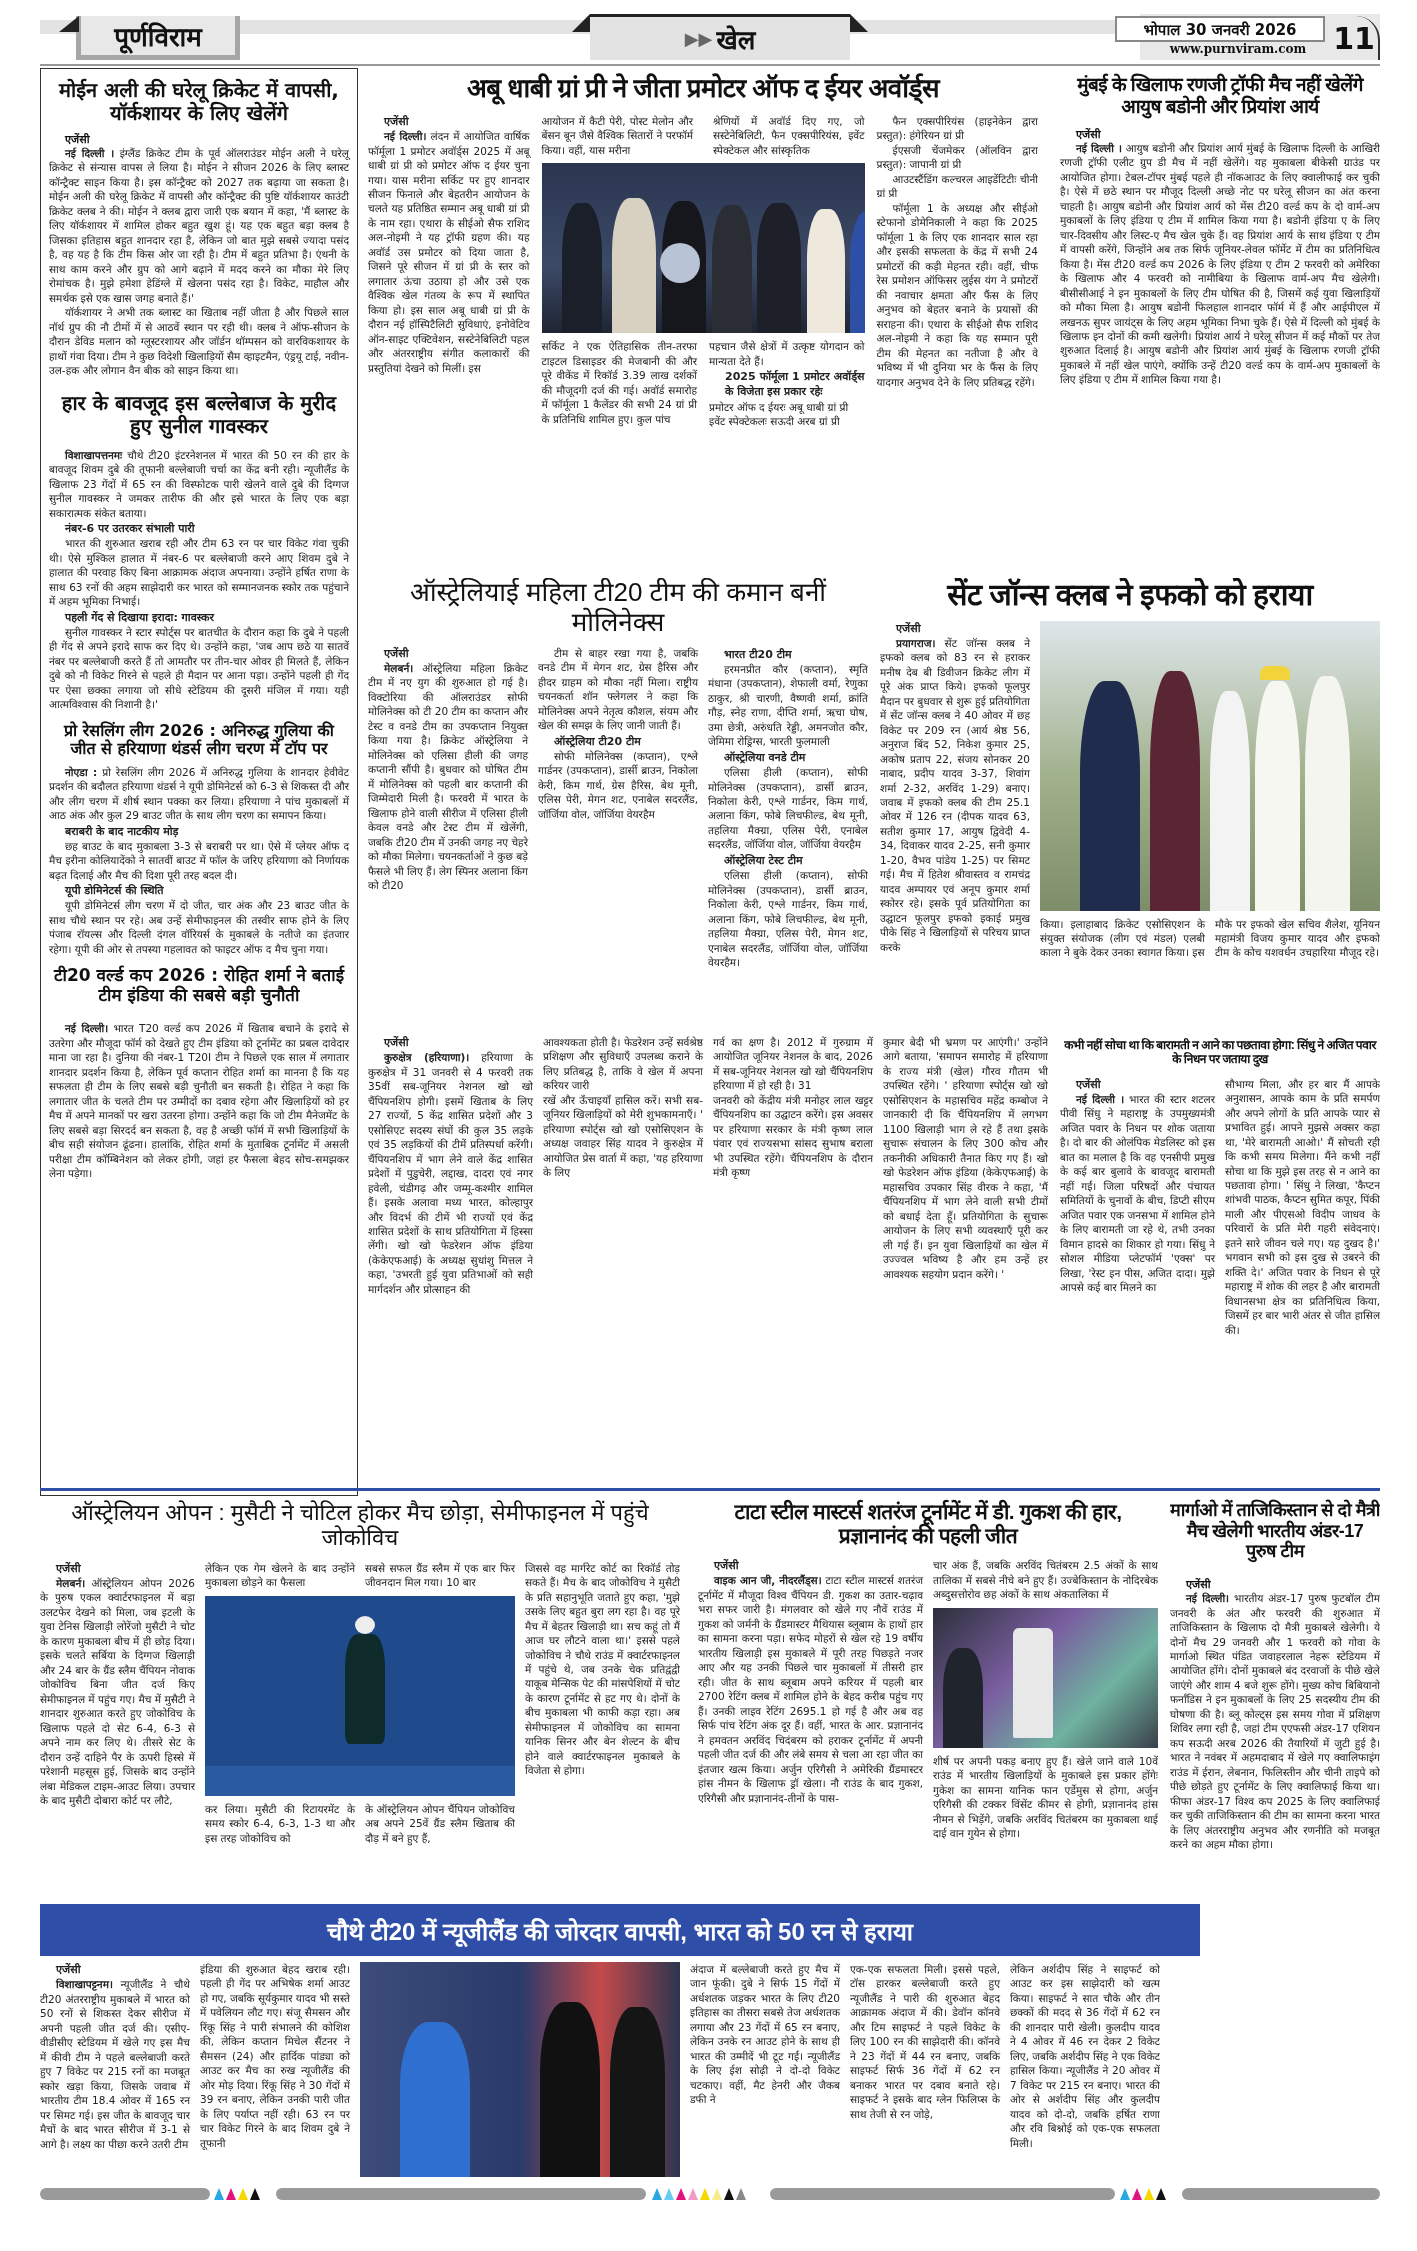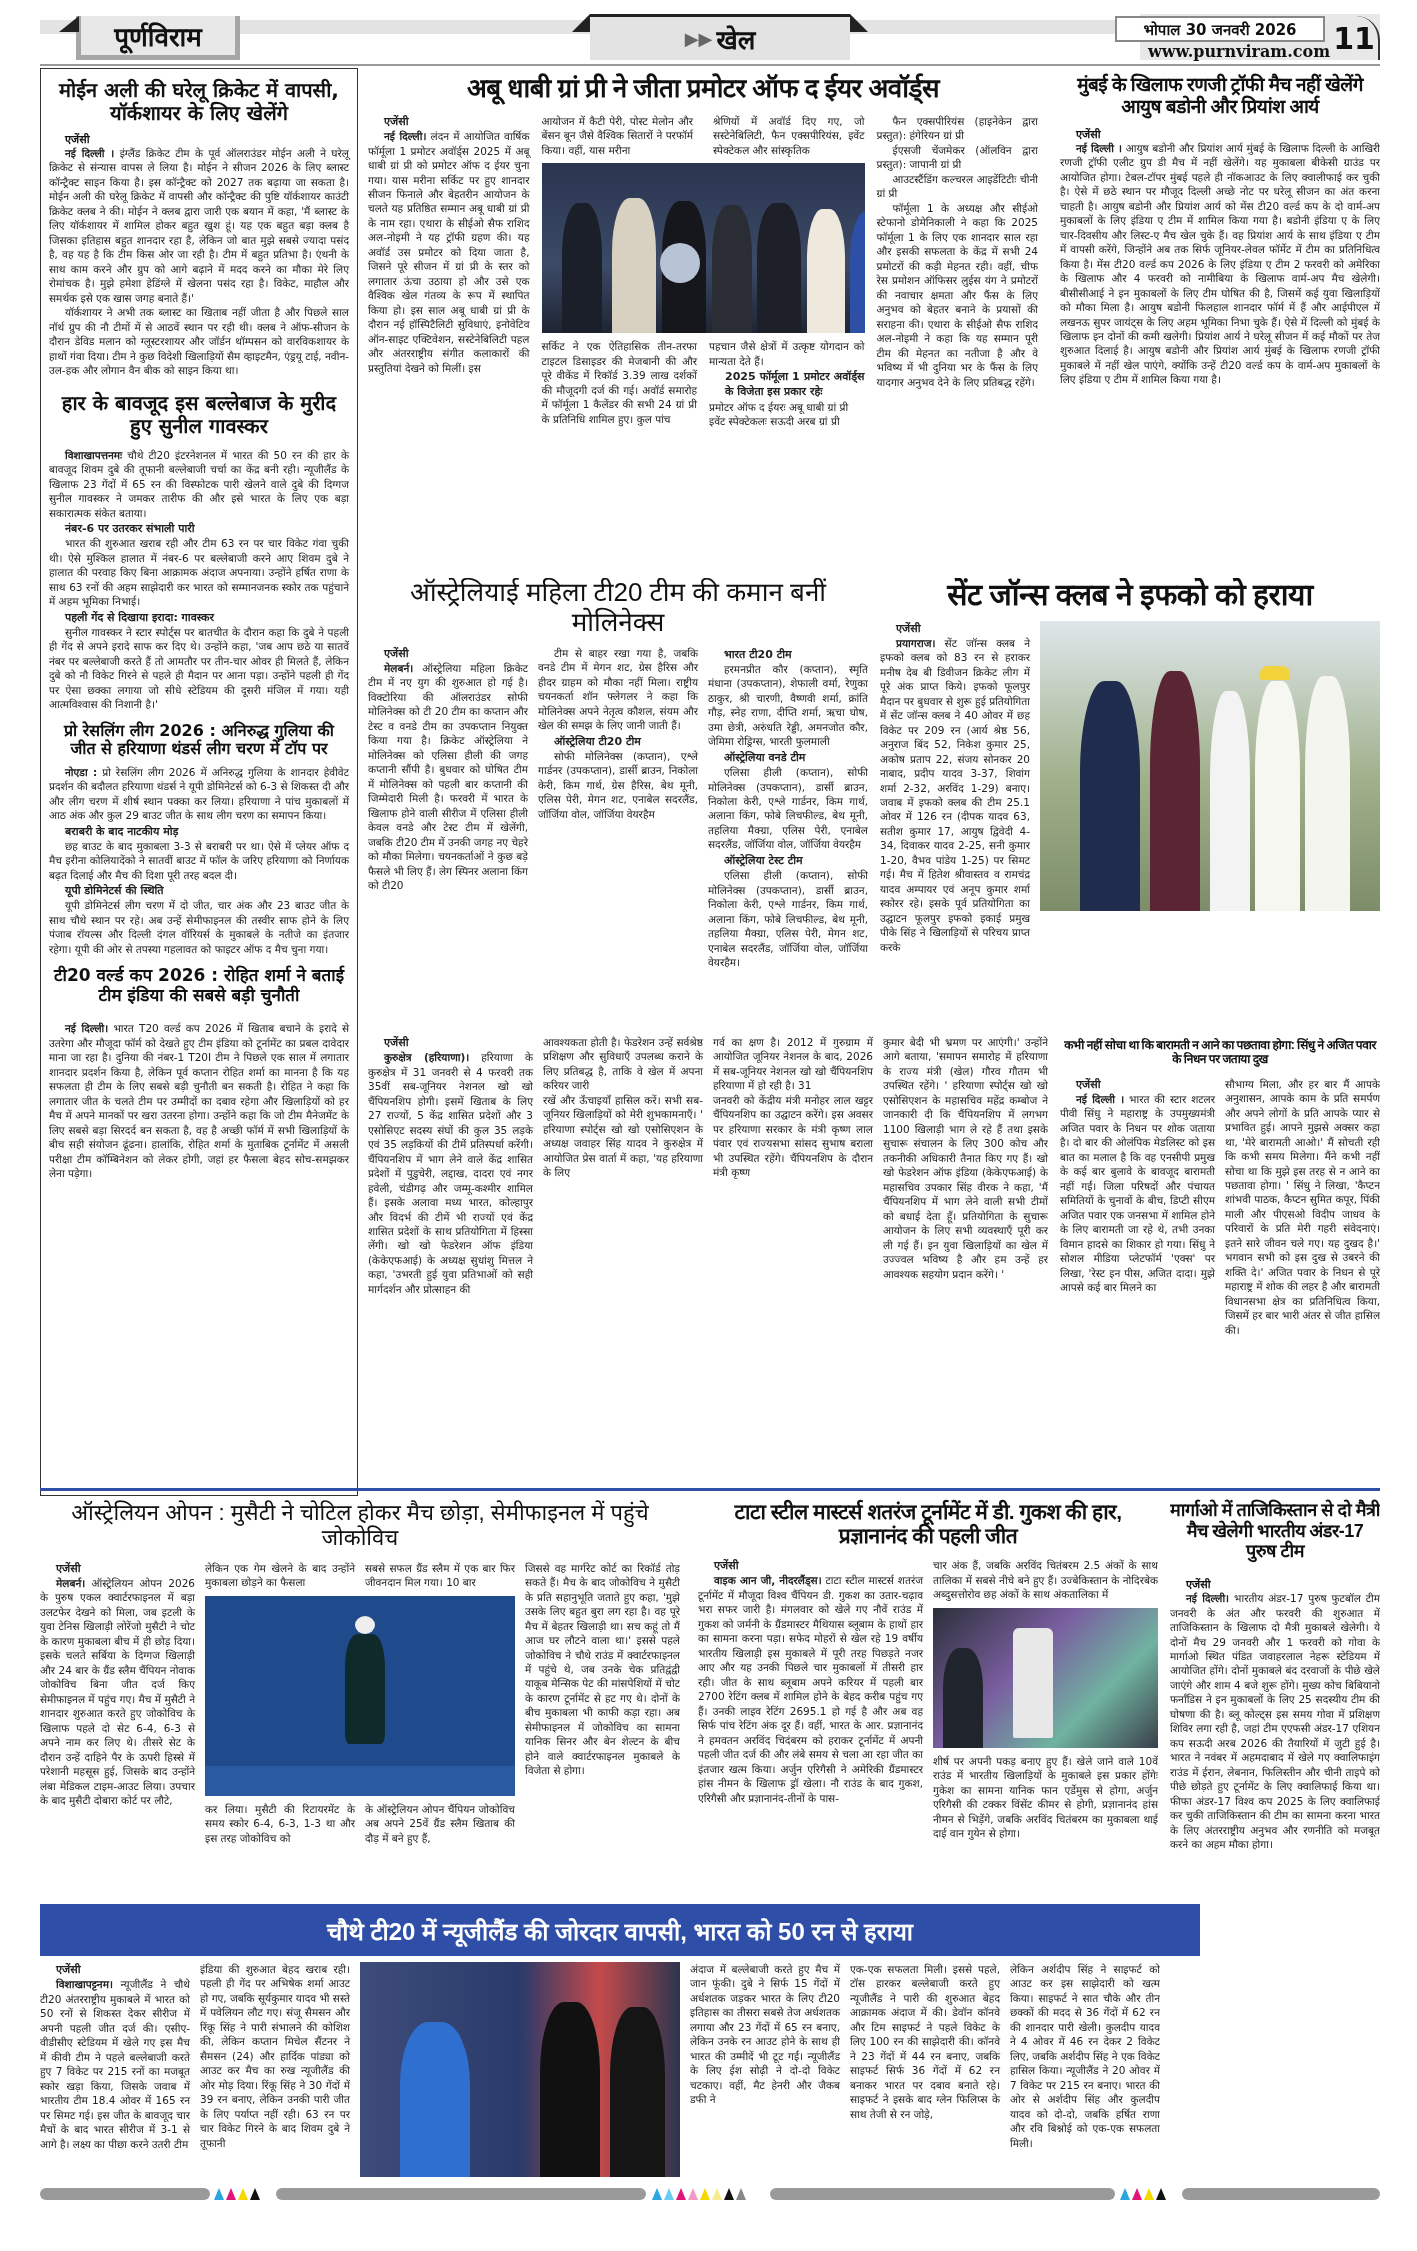--- a/index.html
+++ b/index.html
@@ -11,21 +11,21 @@
   .mast .bar { position: absolute; left: 40px; top: 20px; width: 1340px; height: 14px; background: #e3e3e3; }
   .mast .logo { position: absolute; left: 76px; top: 16px; width: 164px; height: 44px; background: #e8e8e8; border: 5px solid #a6a6a6; border-top-width: 0; font-size: 26px; font-weight: bold; display:flex; align-items:center; justify-content:center; }
   .mast .logo:before { content:""; position:absolute; left:-22px; top:0; border-right:20px solid #222; border-top:16px solid transparent; }
   .mast .section { position: absolute; left: 590px; top: 14px; width: 260px; height: 46px; background: #e3e3e3; border-top: 3px solid #222; display:flex; align-items:center; justify-content:center; font-size: 26px; font-weight: bold; }
   .mast .section .arrow { color: #666; font-size: 18px; margin-right: 4px; }
   .mast .section:before, .mast .section:after { content:""; position:absolute; top:-3px; border-bottom:18px solid #222; }
   .mast .section:before { left:-18px; border-left:18px solid transparent; }
   .mast .section:after { right:-18px; border-right:18px solid transparent; }
   .mast .datebox { position: absolute; left: 1115px; top: 16px; width: 210px; height: 26px; border: 2px solid #888; background:#fff; font-size: 15px; font-weight:bold; display:flex; align-items:center; justify-content:center; z-index:2; }
   .mast .right-panel { position:absolute; left:1140px; top:14px; width:240px; height:46px; background:#e8e8e8; }
-  .mast .url { position: absolute; left: 1148px; top: 42px; width: 180px; font-family: "DejaVu Serif", serif; font-size: 16px; font-weight:bold; text-align:center; z-index:2; }
+  .mast .url { position: absolute; left: 1148px; top: 42px; width: 180px; font-family: "DejaVu Serif", serif; font-size: 12px; font-weight:bold; text-align:center; z-index:2; }
   .mast .pageno { position: absolute; left: 1330px; top: 16px; width: 50px; height: 44px; font-size: 30px; font-weight: bold; display:flex; align-items:center; justify-content:center; border-radius: 24px 24px 0 0; border-right: 2px solid #333; z-index:2; }
   .rule { position:absolute; left:40px; top:64px; width:1340px; height:2px; background:#999; }
 
   
   .art { position: absolute; overflow: hidden; }
   .art.boxed { border: 1px solid #333; }
   .hl { font-weight: bold; text-align: center; line-height: 1.15; color:#111; }
   .hl.cond { font-family: "Liberation Sans", sans-serif; letter-spacing:-0.5px; }
   .hl.light { font-weight: normal; font-family: "Liberation Sans", sans-serif; }
   .byline { font-size: 11px; font-weight: bold; margin-top: 4px; padding-left: 16px; }
@@ -176,20 +176,24 @@
       <p><span class="place">प्रयागराज।</span> <span>सेंट जॉन्स क्लब ने इफको क्लब को 83 रन से हराकर मनीष देब बी डिवीजन क्रिकेट लीग में पूरे अंक प्राप्त किये। इफको फूलपुर मैदान पर बुधवार से शुरू हुई प्रतियोगिता में सेंट जॉन्स क्लब ने 40 ओवर में छह विकेट पर 209 रन (आर्य श्रेष्ठ 56, अनुराज बिंद 52, निकेश कुमार 25, अकोष प्रताप 22, संजय सोनकर 20 नाबाद, प्रदीप यादव 3-37, शिवांग शर्मा 2-32, अरविंद 1-29) बनाए। जवाब में इफको क्लब की टीम 25.1 ओवर में 126 रन (दीपक यादव 63, सतीश कुमार 17, आयुष द्विवेदी 4-34, दिवाकर यादव 2-25, सनी कुमार 1-20, वैभव पांडेय 1-25) पर सिमट गई। मैच में हितेश श्रीवास्तव व रामचंद्र यादव अम्पायर एवं अनूप कुमार शर्मा स्कोरर रहे। इसके पूर्व प्रतियोगिता का उद्घाटन फूलपुर इफको इकाई प्रमुख पीके सिंह ने खिलाड़ियों से परिचय प्राप्त करके</span></p>
     </div>
     <div style="flex:1;">
       <div class="photo" style="height:290px;background:linear-gradient(180deg,#dfe6ea 0%,#9fb08a 55%,#7d8d6a 100%);">
         <div class="ph-shape" style="left:40px;top:60px;width:60px;height:230px;background:#1f2c4d;"></div>
         <div class="ph-shape" style="left:110px;top:50px;width:50px;height:240px;background:#5a2634;"></div>
         <div class="ph-shape" style="left:170px;top:70px;width:40px;height:220px;background:#f3f3f3;"></div>
         <div class="ph-shape" style="left:215px;top:60px;width:45px;height:230px;background:#f7f7f2;"></div>
         <div class="ph-shape" style="left:265px;top:55px;width:45px;height:235px;background:#f5f5f0;"></div>
         <div style="position:absolute;left:220px;top:45px;width:30px;height:14px;border-radius:8px 8px 2px 2px;background:#f2d33a;"></div>
+      </div>
+      <div class="cols" style="margin-top:6px;">
+        <div class="body">किया। इलाहाबाद क्रिकेट एसोसिएशन के संयुक्त संयोजक (लीग एवं मंडल) एलबी काला ने बुके देकर उनका स्वागत किया। इस</div>
+        <div class="body">मौके पर इफको खेल सचिव शैलेश, यूनियन महामंत्री विजय कुमार यादव और इफको टीम के कोच यशवर्धन उचहारिया मौजूद रहे।</div>
       </div>
     </div>
   </div>
 </div>
 
 <div class="art" style="left:368px;top:1035px;width:680px;height:450px;">
   <div class="cols">
     <div class="body">
       <div class="byline" style="padding-left:16px;margin:0;">एजेंसी</div>
       <p><span class="place">कुरुक्षेत्र (हरियाणा)।</span> <span>हरियाणा के कुरुक्षेत्र में 31 जनवरी से 4 फरवरी तक 35वीं सब-जूनियर नेशनल खो खो चैंपियनशिप होगी। इसमें खिताब के लिए 27 राज्यों, 5 केंद्र शासित प्रदेशों और 3 एसोसिएट सदस्य संघों की कुल 35 लड़के एवं 35 लड़कियों की टीमें प्रतिस्पर्धा करेंगी। चैंपियनशिप में भाग लेने वाले केंद्र शासित प्रदेशों में पुडुचेरी, लद्दाख, दादरा एवं नगर हवेली, चंडीगढ़ और जम्मू-कश्मीर शामिल हैं। इसके अलावा मध्य भारत, कोल्हापुर और विदर्भ की टीमें भी राज्यों एवं केंद्र शासित प्रदेशों के साथ प्रतियोगिता में हिस्सा लेंगी। खो खो फेडरेशन ऑफ इंडिया (केकेएफआई) के अध्यक्ष सुधांशु मित्तल ने कहा, 'उभरती हुई युवा प्रतिभाओं को सही मार्गदर्शन और प्रोत्साहन की</span></p>

